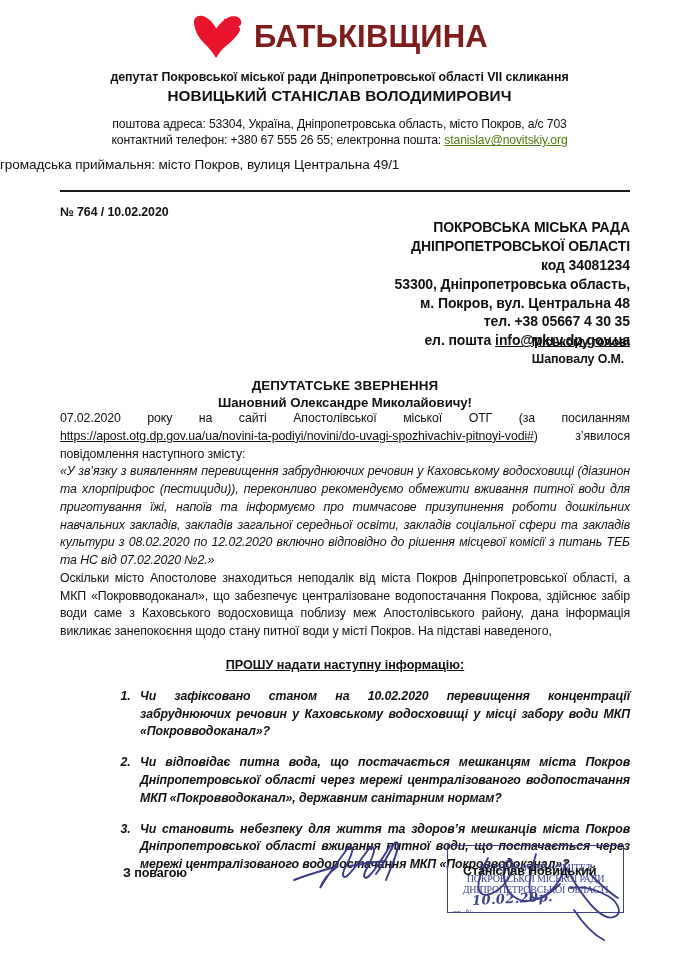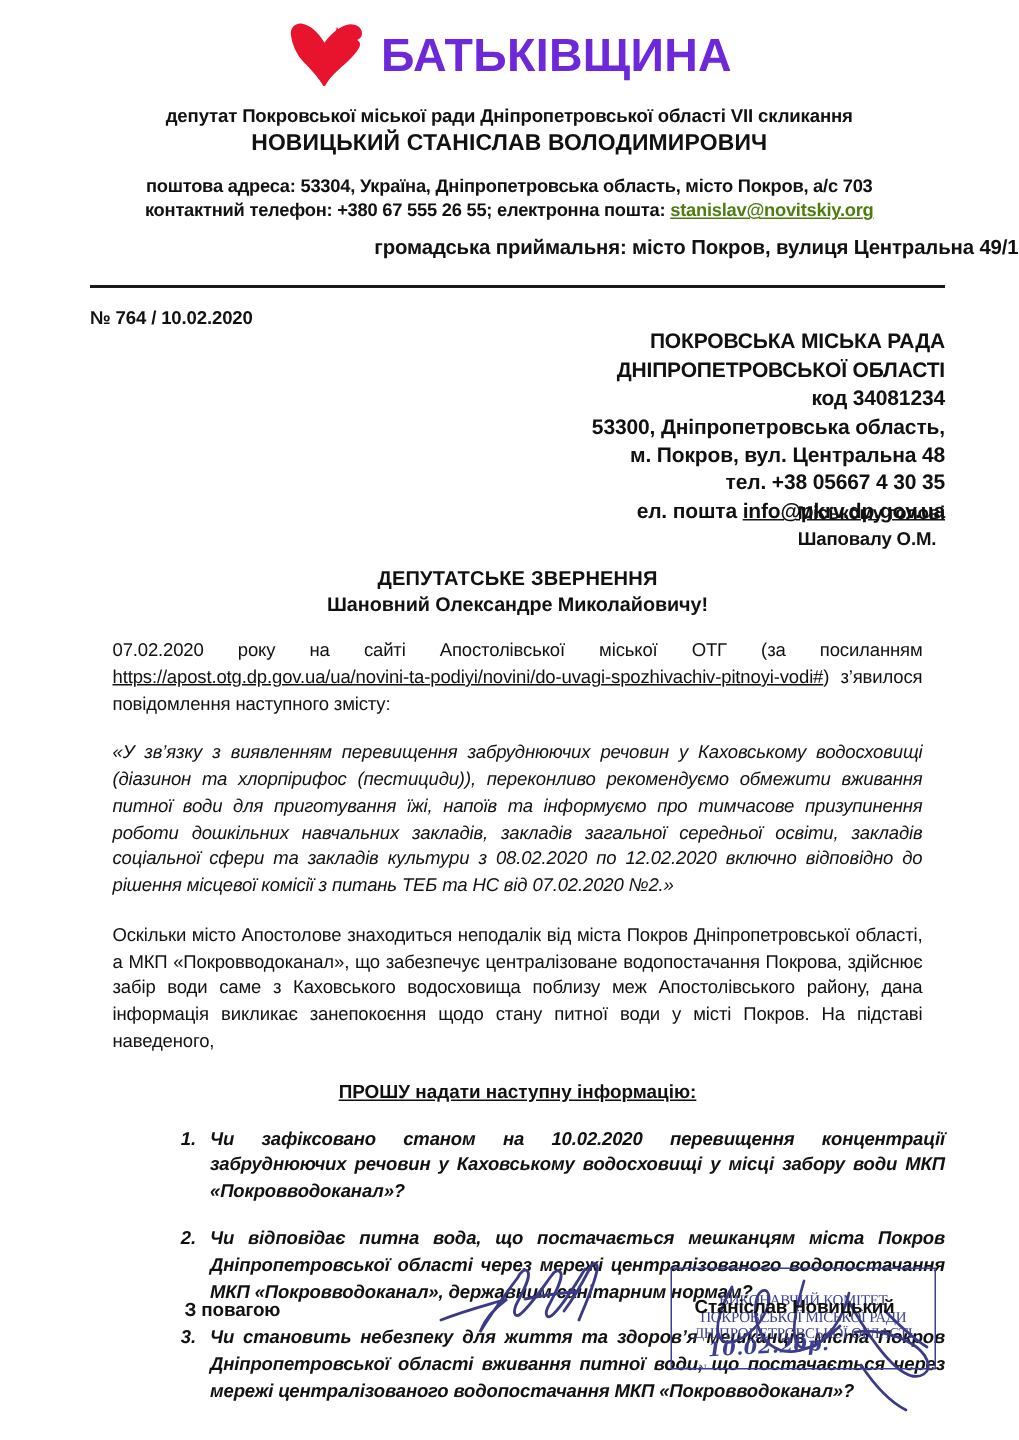--- a/index.html
+++ b/index.html
@@ -20,21 +20,21 @@
     gap:11px;
     padding-top:16px;
     height:56px;
     box-sizing:border-box;
   }
   .heart{width:52px;height:44px;display:block;flex:0 0 auto;}
   .logo-word{
     font-size:31px;
     font-weight:bold;
     letter-spacing:0.2px;
-    color:#6d28d9;
+    color:#7f1d1d;
     line-height:1;
     white-space:nowrap;
   }
 
   .hdr-line1{
     text-align:center;
     font-size:12.4px;
     font-weight:bold;
     color:#111;
     margin-top:14px;
@@ -44,31 +44,31 @@
     text-align:center;
     font-size:15.3px;
     font-weight:bold;
     color:#111;
     margin-top:3px;
     letter-spacing:0.1px;
   }
   .hdr-addr{
     text-align:center;
     font-size:12.2px;
-    font-weight:bold;
+    font-weight:normal;
     margin-top:11px;
     line-height:1.33;
     letter-spacing:-0.15px;
     white-space:nowrap;
   }
   .hdr-addr .lnk{text-decoration:underline;color:#4d7c0f;}
   .hdr-recep{
-    text-align:right;
+    text-align:left;
     font-size:13.6px;
-    font-weight:bold;
+    font-weight:normal;
     margin-top:9px;
     letter-spacing:-0.1px;
   }
   .rule{
     position:absolute;
     left:60px;top:190px;width:570px;height:0;
     border-top:2px solid #1a1a1a;
   }
 
   
@@ -101,21 +101,21 @@
     font-size:13.4px;font-weight:bold;
     letter-spacing:0.1px;
   }
   .doc-greet{
     text-align:center;
     font-size:13.2px;font-weight:bold;
     margin-top:2px;
     letter-spacing:-0.05px;
   }
   p.para{
-    margin:15px;
+    margin:0;
     font-size:12.35px;
     line-height:1.44;
     text-align:justify;
     text-justify:inter-word;
     letter-spacing:-0.1px;
   }
   .p-intro{margin-top:16px;}
   .p-intro .lnk{text-decoration:underline;color:#111;}
   .p-quote{
     margin-top:14px;

